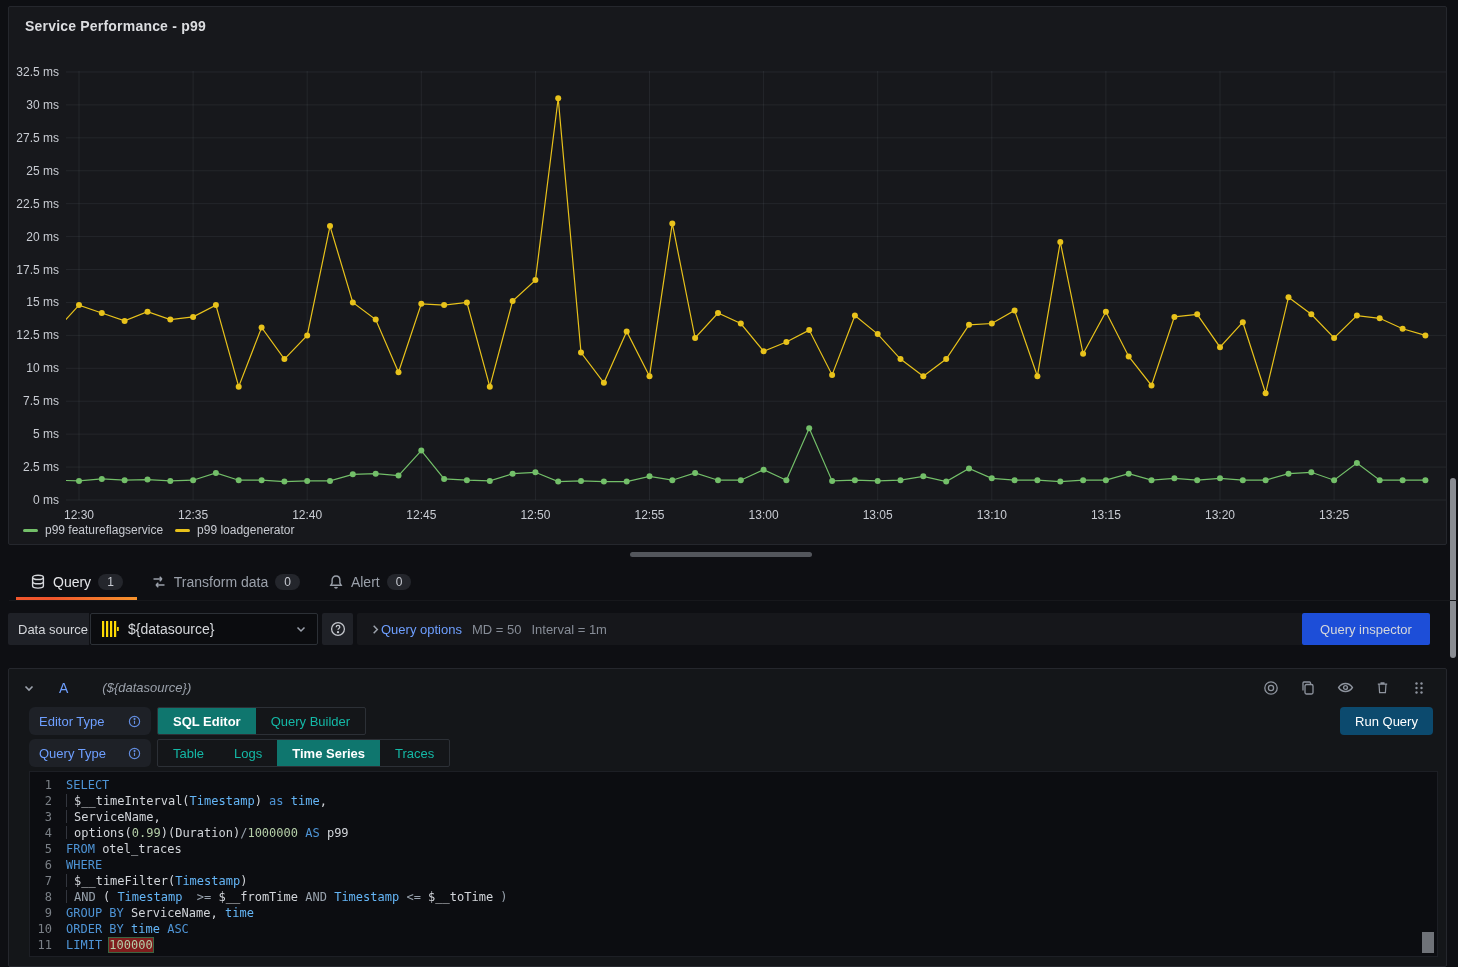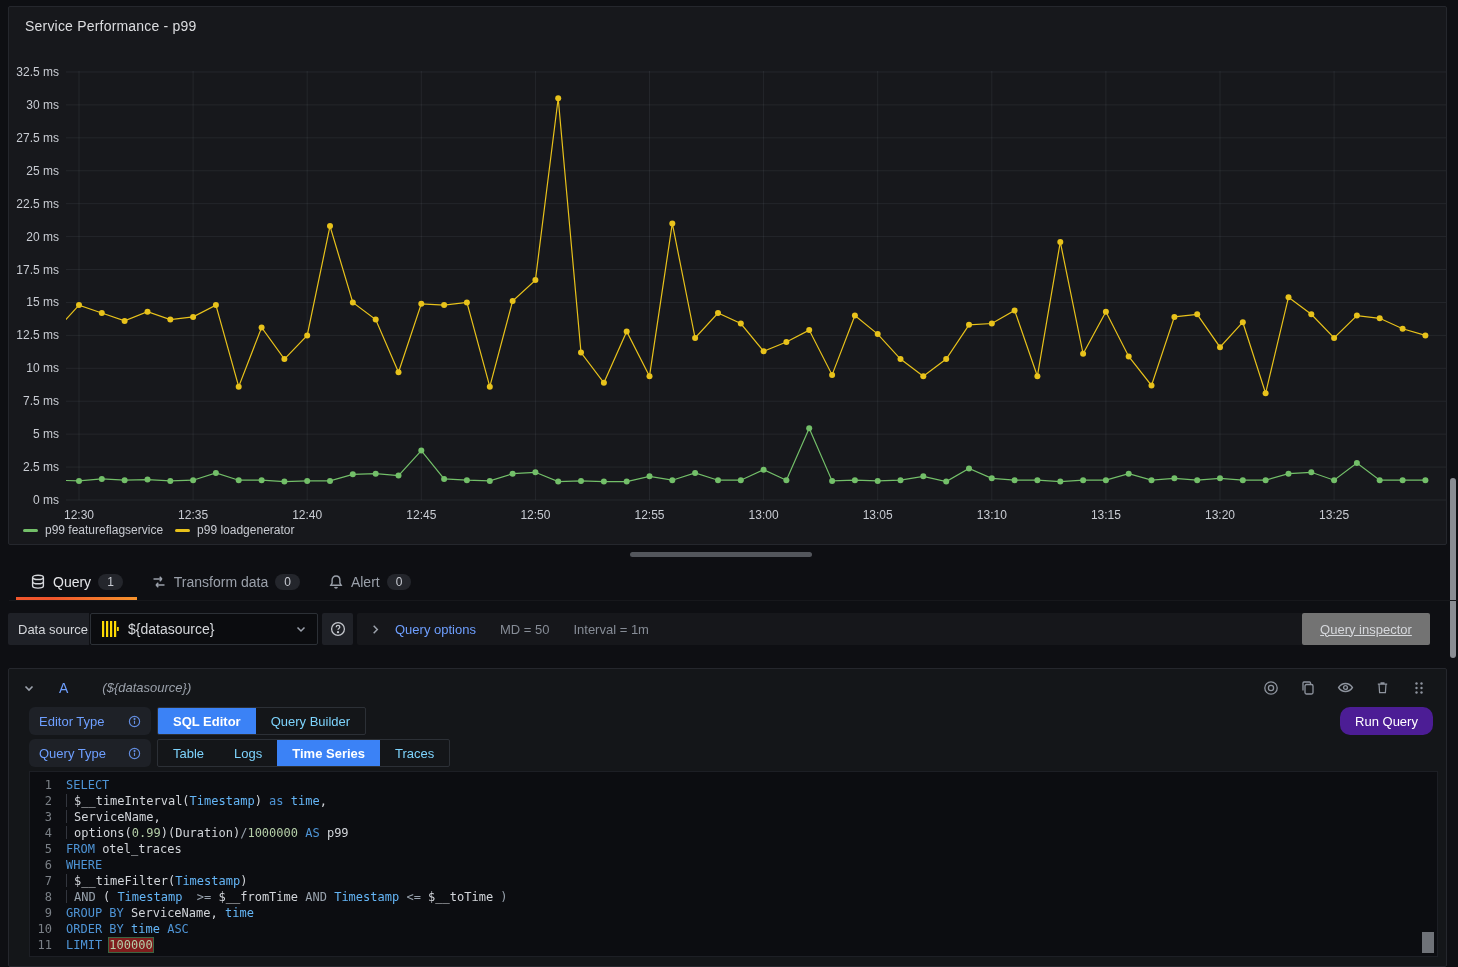--- a/index.html
+++ b/index.html
@@ -3,21 +3,21 @@
 <meta charset="utf-8">
 <style>
   * { margin:0; padding:0; box-sizing:border-box; }
   html,body { width:1458px; height:967px; background:#0e0f13; overflow:hidden;
               font-family:"Liberation Sans", sans-serif; color:#d5d7db; }
   .abs { position:absolute; }
 
   
   #panel { left:8px; top:6px; width:1439px; height:539px; background:#17181c;
            border:1px solid #25272d; border-radius:2px; }
-  #panel-title { left:16px; top:11px; font-size:14px; font-weight:400; color:#dcdde0; letter-spacing:.2px;}
+  #panel-title { left:16px; top:11px; font-size:14px; font-weight:700; color:#dcdde0; letter-spacing:.2px;}
   #chart { position:absolute; left:0; top:0; width:1437px; height:537px; }
   .tick { fill:#c9ccd3; font-size:12px; font-family:"Liberation Sans",sans-serif; }
   #legend { left:14px; bottom:7px; display:flex; gap:12px; align-items:center; }
   .leg-item { display:flex; align-items:center; gap:7px; cursor:pointer; }
   .leg-line { width:15px; height:3px; border-radius:2px; }
   .leg-label { font-size:12px; color:#c7cad1; }
 
   
   #hscroll-thumb { left:630px; top:552px; width:182px; height:5px; background:#53565c; border-radius:3px; }
   #vscroll-thumb { left:1450px; top:478px; width:6px; height:180px; background:#8a8d93; border-radius:3px; }
@@ -37,46 +37,46 @@
   
   #toolbar { left:8px; top:613px; width:1442px; height:32px;padding-left:14px; }
   #ds-label { left:0; top:0; width:81px; height:32px; background:#1f2127; border-radius:2px 0 0 2px;
               display:flex; align-items:center; padding-left:10px; font-size:13px; color:#d5d7db; }
   #ds-select { left:82px; top:0; width:228px; height:32px; background:#0b0c0f; border:1px solid #2c3036;
                border-radius:2px; display:flex; align-items:center; padding:0 10px; gap:9px; cursor:pointer; }
   #ds-value { font-size:14px; color:#d5d7db; flex:1; }
   #help-btn { left:314px; top:0; width:31px; height:32px; background:#1f2127; border-radius:2px;
               display:flex; align-items:center; justify-content:center; cursor:pointer; color:#c3c6cc; }
   #options-strip { left:349px; top:0; width:946px; height:32px; background:#16171b; border-radius:2px;
-                   display:flex; align-items:center; gap:14px; padding-left:13px; }
+                   display:flex; align-items:center; padding-left:13px; }
   #qo-link { font-size:13px; color:#6e9fff; font-weight:500; cursor:pointer; }
   .qo-meta { font-size:13px; color:#868c96;margin-left:10px; }
-  #inspector-btn { left:1294px; top:0; width:128px; height:32px; background:#737373; border-radius:2px;
+  #inspector-btn { left:1294px; top:0; width:128px; height:32px; background:#1d4ed8; border-radius:2px;
                    display:flex; align-items:center; justify-content:center; font-size:13px;
-                   color:#d5d7db; cursor:pointer;text-decoration:underline; }
+                   color:#d5d7db; cursor:pointer; }
 
   
   #qcard { left:8px; top:668px; width:1439px; height:299px; background:#141619;
            border:1px solid #25272d; border-radius:2px; }
   #qheader { position:absolute; left:0; top:0; width:100%; height:37px; display:flex; align-items:center;
              padding:0 14px; gap:10px; }
   #qref { color:#6e9fff; font-size:14px; font-weight:500; margin-left:14px; }
   #qhint { color:#9aa0aa; font-size:13px; font-style:italic; margin-left:24px; }
   #qh-icons { margin-left:auto; display:flex; gap:11px; align-items:center; color:#8e949e; }
   .qh-icon { width:26px; height:24px; display:flex; align-items:center; justify-content:center; cursor:pointer; }
 
   .field-row { position:absolute; left:20px; display:flex; gap:2px; align-items:stretch; height:28px; }
   #row-editor-type { top:38px; }
   #row-query-type { top:70px; }
   .field-label { width:122px; background:#1e2127; border-radius:6px; display:flex; align-items:center;
                  justify-content:space-between; padding:0 10px; font-size:13px; color:#6e9fff; font-weight:500; }
   .seg-group { display:flex; border:1px solid #2c3036; border-radius:2px; overflow:hidden; margin-left:4px; }
-  .seg { display:flex; align-items:center; padding:0 15px; font-size:13px; color:#7dd3fc; cursor:pointer; }
-  .seg.active { background:#3b82f6; color:#ffffff; font-weight:700; }
-  #run-query { left:1331px; top:38px; width:93px; height:28px; background:#4c1d95; border-radius:10px;
+  .seg { display:flex; align-items:center; padding:0 15px; font-size:13px; color:#14b8a6; cursor:pointer; }
+  .seg.active { background:#0f766e; color:#ffffff; font-weight:700; }
+  #run-query { left:1331px; top:38px; width:93px; height:28px; background:#0c4a6e; border-radius:4px;
                display:flex; align-items:center; justify-content:center; color:#fff; font-size:13px;
                font-weight:500; cursor:pointer; }
 
   
   #code-editor { position:absolute; left:20px; top:102px; width:1409px; height:186px;
                  background:#0c0d11; border:1px solid #1d1f25; padding-top:5px;
                  font-family:"DejaVu Sans Mono", monospace; font-size:12px; line-height:16px; overflow:hidden; }
   .cl { display:flex; white-space:pre; }
   .ln { width:36px; text-align:right; padding-right:14px; color:#7b8087; flex:none; user-select:none; }
   .ct { color:#d2d5da; }

